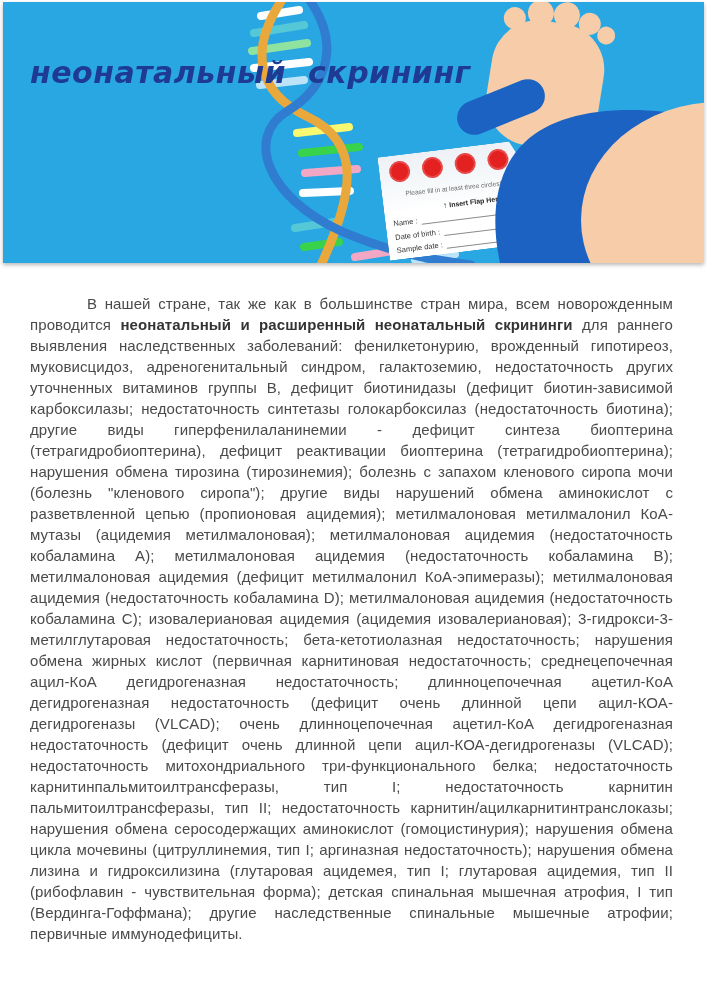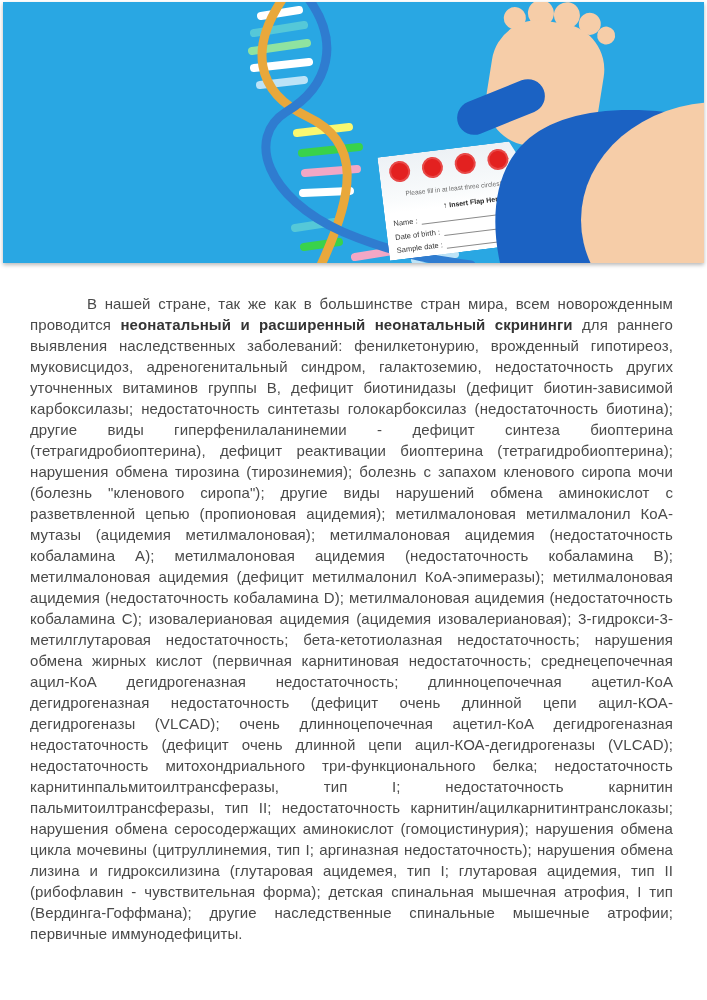--- a/index.html
+++ b/index.html
@@ -77,20 +77,21 @@
         <path d="M301 245 L336 240" stroke="#39d24b" stroke-width="8"></path>
         <path d="M352 255 L396 248" stroke="#f2a7c5" stroke-width="8"></path>
         <path d="M412 258 L452 252" stroke="#bce3f7" stroke-width="8"></path>
 
         <path d="M283 -8 C245 45 252 90 305 115 C358 140 352 190 318 263" style="stroke:var(--strand-gold)" stroke-width="9"></path>
         <path d="M302 -8 C340 40 325 85 283 110 C243 135 263 196 340 230 C392 252 432 258 468 263" style="stroke:var(--strand-blue)" stroke-width="9"></path>
       </g>
     </svg>
 
     <div class="titles">
+      <div class="hero-title">неонатальный  скрининг</div>
     </div>
 
     <div class="card">
       <div class="spots">
         <span class="spot"></span>
         <span class="spot"></span>
         <span class="spot"></span>
         <span class="spot"></span>
         <span class="spot"></span>
       </div>

